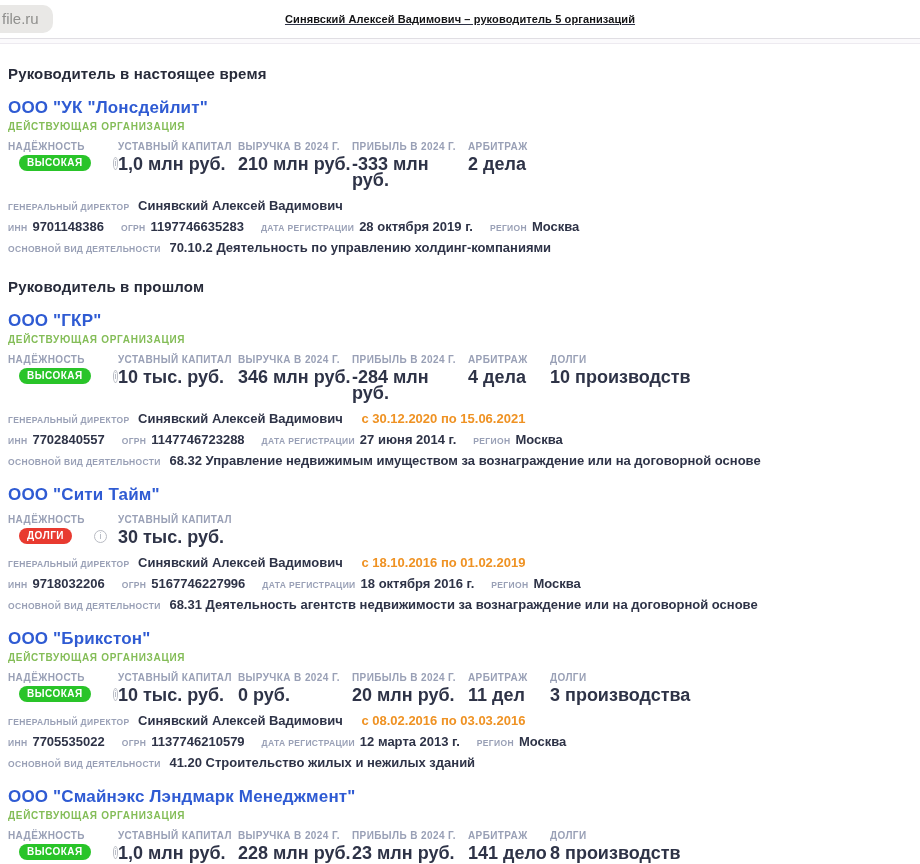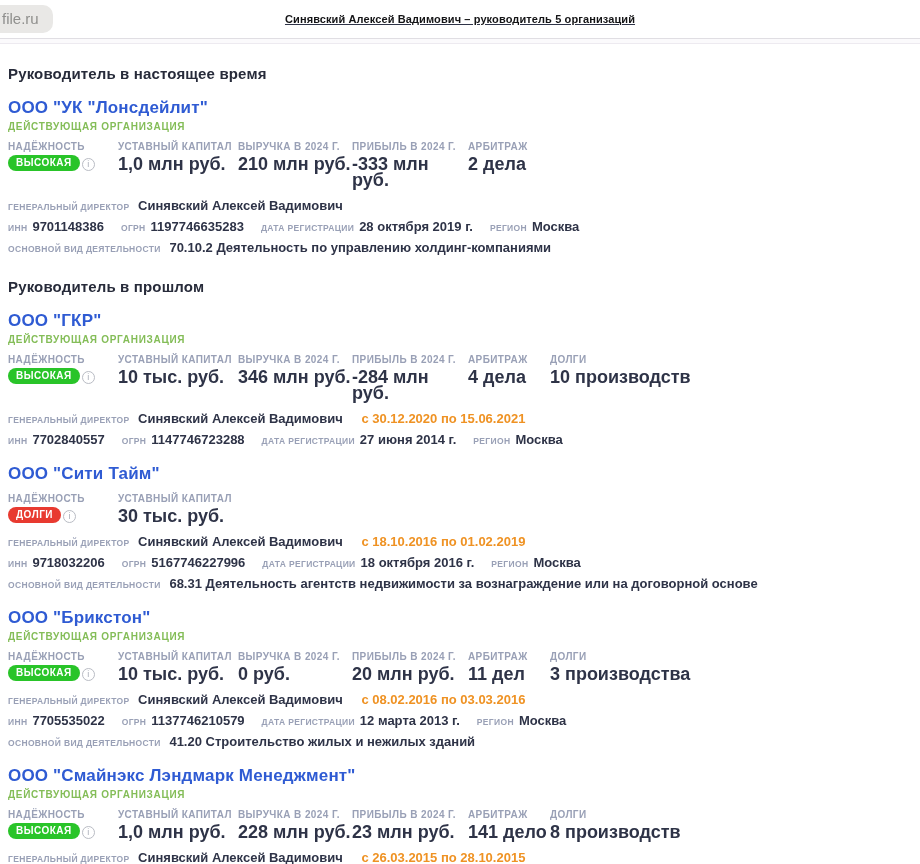--- a/index.html
+++ b/index.html
@@ -46,21 +46,21 @@
 
   .stats { display: flex; margin-top: 10px; }
   .stat-col { flex: 0 0 auto; }
   .col-rel { width: 110px; }
   .stat-label {
     font-size: 10px; font-weight: 600; line-height: 10px;
     color: var(--label-gray, #99a0b6); letter-spacing: .04em;
     text-transform: uppercase;
   }
   .stat-value { margin-top: 4px; font-size: 18px; font-weight: 700; line-height: 16px; color: var(--text-dark, #2e3347); }
-  .rel-line { display: flex; align-items: flex-end; gap: 2px; margin-top: 3px; height: 16px; }
+  .rel-line { display: flex; align-items: center; gap: 22px; margin-top: 3px; height: 16px; margin-left: 11px; }
   .badge {
     display: inline-block; padding: 2px 8px 3px; border-radius: 9px;
     font-size: 10px; font-weight: 700; line-height: 11px; color: #fff; letter-spacing: .05em;
   }
   .badge.high { background: var(--badge-high-green, #29c429); }
   .badge.low  { background: var(--badge-low-red, #e83a30); }
   .info-icon {
     display: inline-block; width: 13px; height: 13px; border-radius: 50%;
     border: 1px solid #b9bcc4; color: #a9adb8;
     font-size: 9px; line-height: 11px; text-align: center; cursor: pointer;
@@ -167,20 +167,24 @@
             <div class="stat-label">ДОЛГИ</div>
             <div class="stat-value">10 производств</div>
           </div>
         </div>
     <div class="row director-row">
       <span class="inline-label">ГЕНЕРАЛЬНЫЙ ДИРЕКТОР</span>
       <span class="value">Синявский Алексей Вадимович</span>
       <span class="period">с 30.12.2020 по 15.06.2021</span>
     </div>
     <div class="row details-row"><span class="pair"><span class="inline-label">ИНН</span><span class="value">7702840557</span></span><span class="pair"><span class="inline-label">ОГРН</span><span class="value">1147746723288</span></span><span class="pair"><span class="inline-label">ДАТА РЕГИСТРАЦИИ</span><span class="value">27 июня 2014 г.</span></span><span class="pair"><span class="inline-label">РЕГИОН</span><span class="value">Москва</span></span></div>
+    <div class="row activity-row">
+      <span class="inline-label">ОСНОВНОЙ ВИД ДЕЯТЕЛЬНОСТИ</span>
+      <span class="value">68.32 Управление недвижимым имуществом за вознаграждение или на договорной основе</span>
+    </div>
   </article>
 
   <article class="company">
     <h2 class="company-name"><a href="#" class="name-link">ООО "Сити Тайм"</a></h2>
     <div class="stats">
       <div class="stat-col col-rel">
         <div class="stat-label">НАДЁЖНОСТЬ</div>
         <div class="rel-line">
           <span class="badge low">ДОЛГИ</span>
           <span class="info-icon">i</span>

